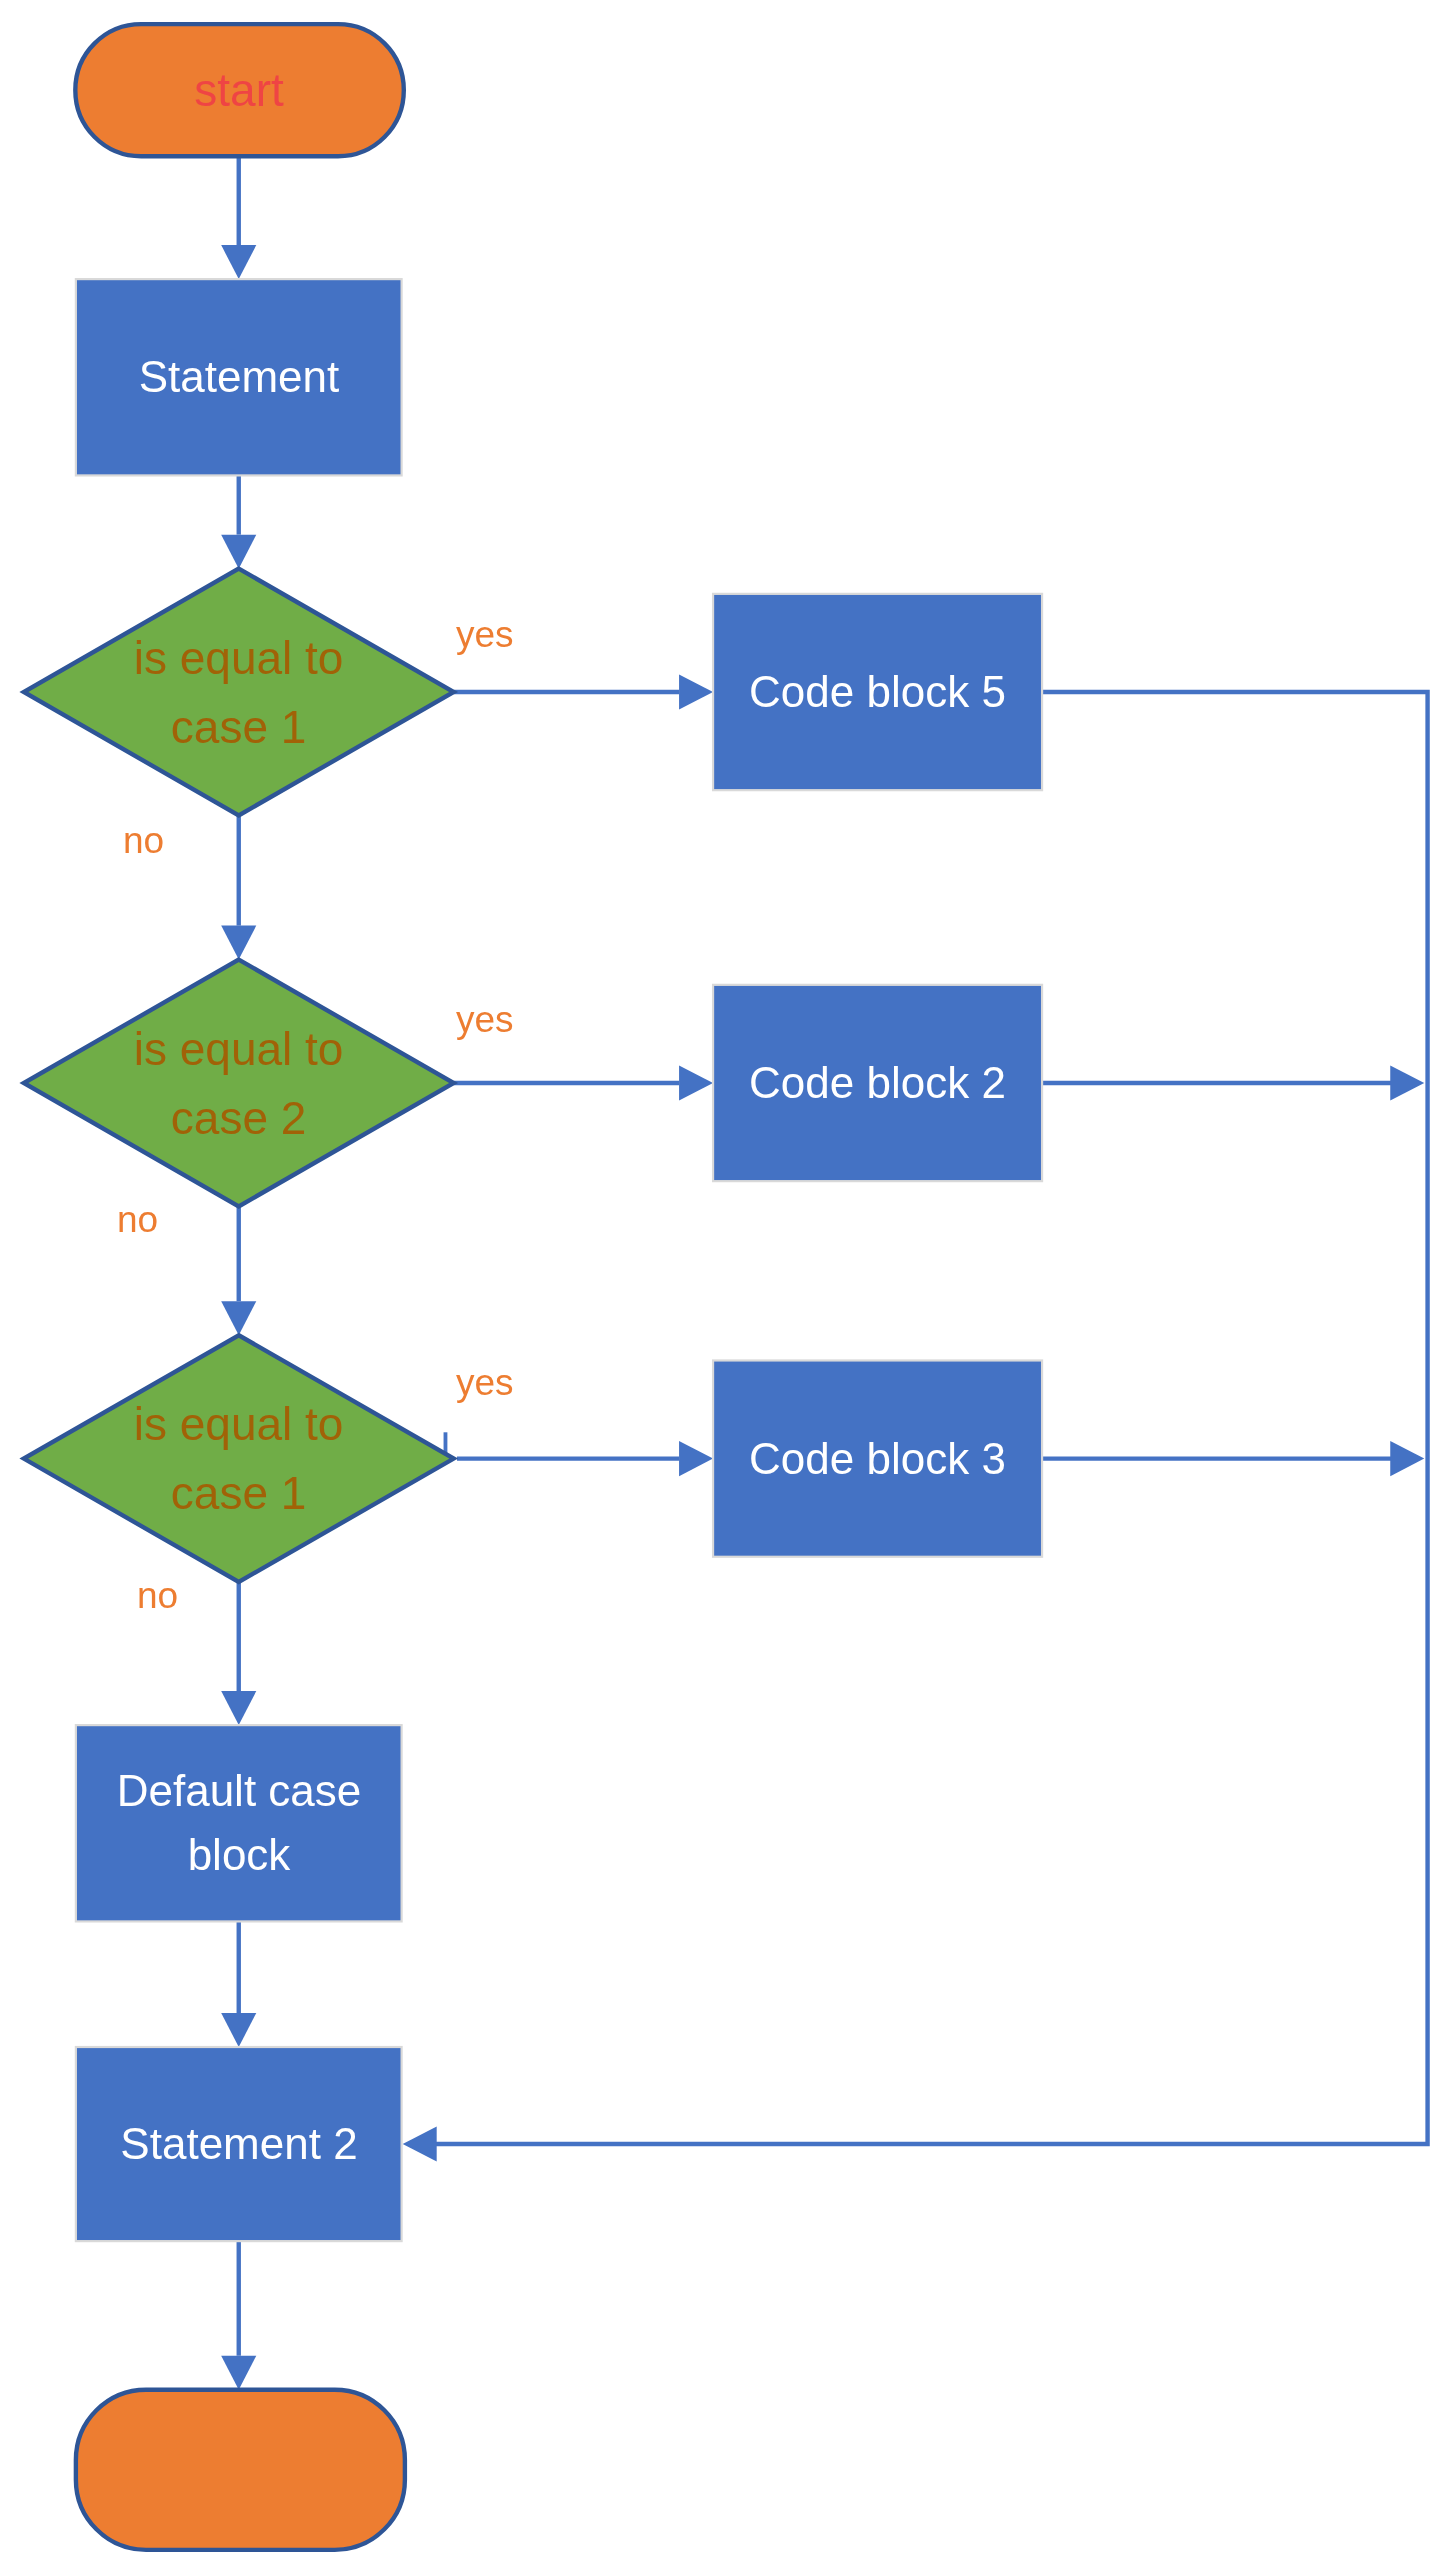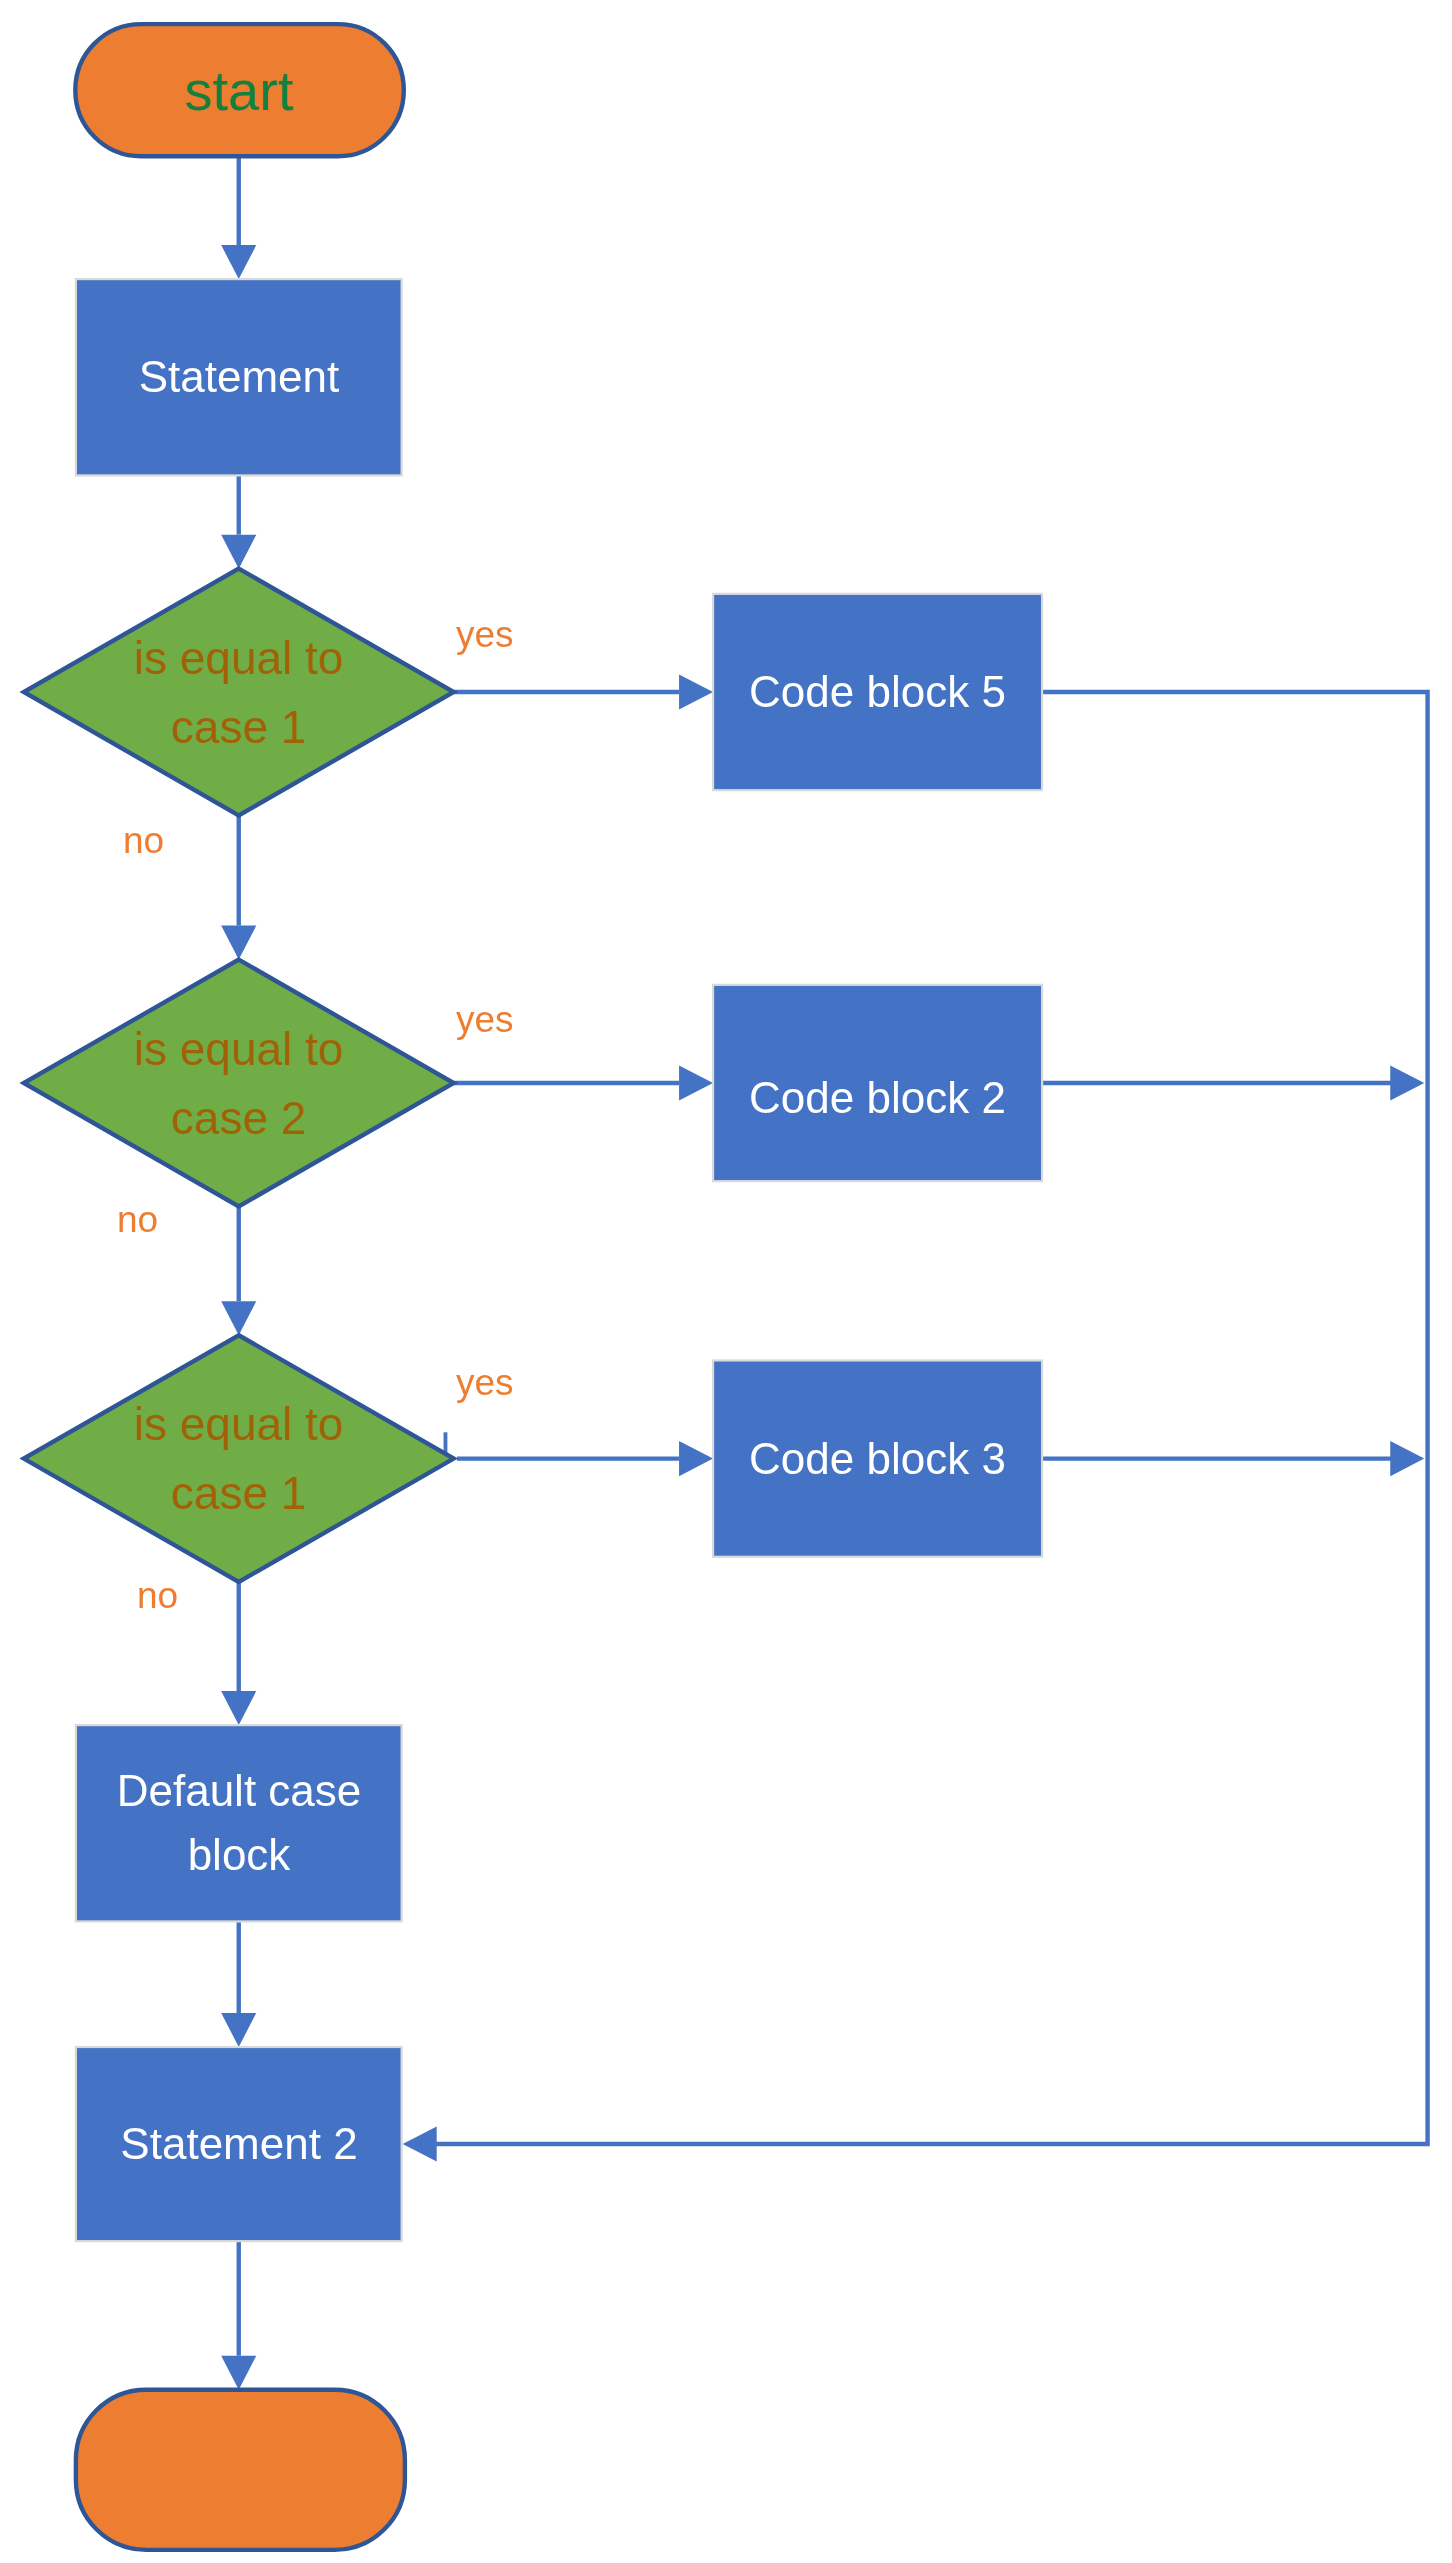--- a/index.html
+++ b/index.html
@@ -13,21 +13,21 @@
   #wires{position:absolute;left:0;top:0;width:1453px;height:2563px;}
   .shape-text{
     position:absolute;
     display:flex;flex-direction:column;
     align-items:center;justify-content:center;
     text-align:center;
     pointer-events:none;
   }
   .process-text{color:#ffffff;font-size:44px;line-height:1.45;}
   .decision-text{color:#a16207;font-size:46px;line-height:1.5;}
-  .terminator-text{color:#15803d;font-size:56px;}
+  .terminator-text{color:#ef4444;font-size:46px;}
   .edge-label{
     position:absolute;
     color:#ED7D31;
     font-size:37px;
     line-height:1.1;
     pointer-events:none;
   }
 </style>
 </head>
 <body>
@@ -108,21 +108,21 @@
     <span>case 1</span>
   </div>
 
   <div class="shape-text process-text" style="left:713px;top:594px;width:329px;height:196px;">Code block 5</div>
 
   <div class="shape-text decision-text" style="left:23.6px;top:960px;width:430px;height:247px;">
     <span>is equal to</span>
     <span>case 2</span>
   </div>
 
-  <div class="shape-text process-text" style="left:713px;top:985px;width:329px;height:196px;margin-top:15px;">Code block 2</div>
+  <div class="shape-text process-text" style="left:713px;top:985px;width:329px;height:196px;">Code block 2</div>
 
   <div class="shape-text decision-text" style="left:23.6px;top:1335px;width:430px;height:247px;">
     <span>is equal to</span>
     <span>case 1</span>
   </div>
 
   <div class="shape-text process-text" style="left:713px;top:1361px;width:329px;height:196px;border-radius:15px;">Code block 3</div>
 
   <div class="shape-text process-text" style="left:76px;top:1725px;width:326px;height:196px;">
     <span>Default case</span>

